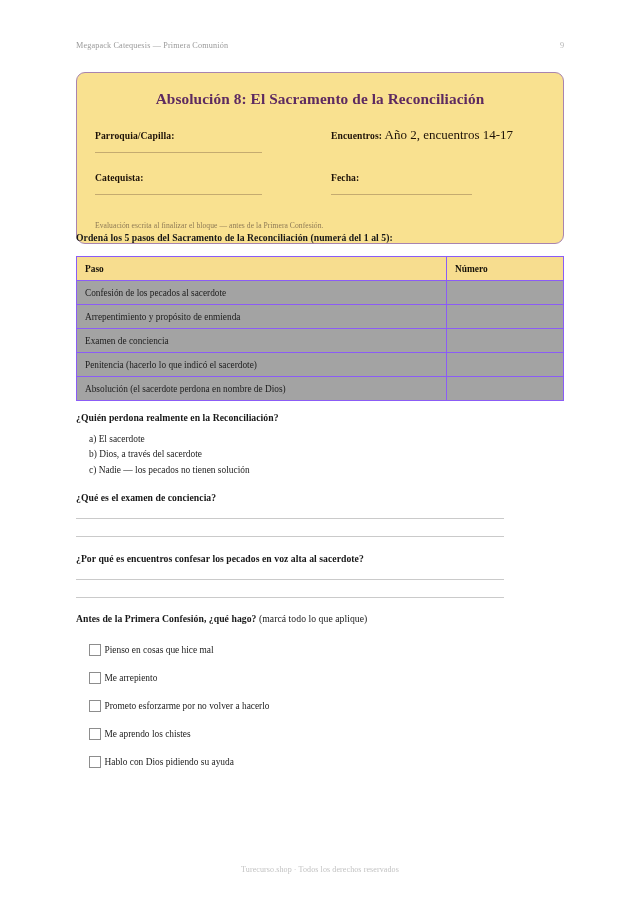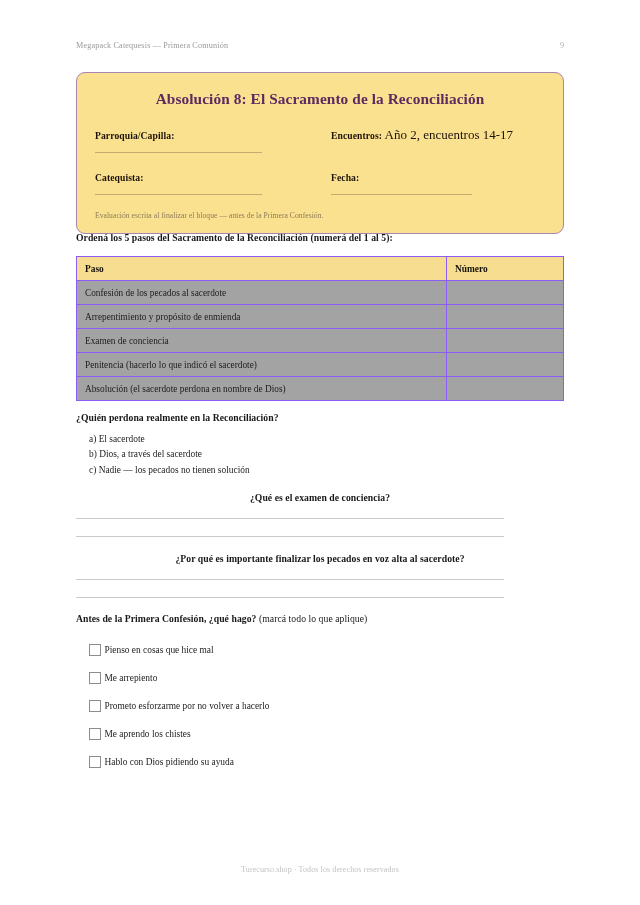--- a/index.html
+++ b/index.html
@@ -86,21 +86,21 @@
     color: #1d1208;
   }
   .field-rule {
     margin-top: 9px;
     height: 1px;
     background: #c5ab70;
     width: 78%;
   }
   .field-rule.short { width: 66%; }
   .card-note {
-    margin-top: 2px;
+    margin-top: 12px;
     font-size: 7.6px;
     color: #8e7a55;
     letter-spacing: .05px;
   }
 
   
   .prompt {
     font-size: 9.7px;
     font-weight: bold;
     color: #171717;
@@ -153,21 +153,21 @@
     margin-top: 9px;
     padding-left: 13px;
   }
   .mc-option {
     font-size: 9.4px;
     line-height: 15.3px;
     color: #1c1c1c;
   }
 
   
-  .open-block { position: absolute; left: 76px; width: 488px; text-align: center; }
+  .open-block { position: absolute; left: 76px; width: 488px; }
   .open-q1 { top: 492px; }
   .open-q2 { top: 553px; }
   .answer-rule {
     height: 1px;
     background: #cacaca;
     width: 428px;
     margin-top: 17px;
   }
   .answer-rule.first { margin-top: 15px; }
 
@@ -286,21 +286,21 @@
     </div>
   </div>
 
   <div class="open-block open-q1">
     <div class="prompt">¿Qué es el examen de conciencia?</div>
     <div class="answer-rule first"></div>
     <div class="answer-rule"></div>
   </div>
 
   <div class="open-block open-q2">
-    <div class="prompt">¿Por qué es importante finalizar los pecados en voz alta al sacerdote?</div>
+    <div class="prompt">¿Por qué es encuentros confesar los pecados en voz alta al sacerdote?</div>
     <div class="answer-rule first"></div>
     <div class="answer-rule"></div>
   </div>
 
   <div class="check-block">
     <div class="prompt"><span>Antes de la Primera Confesión, ¿qué hago?</span><span class="soft"> (marcá todo lo que aplique)</span></div>
 
     <div class="check-list">
       <div class="check-item">
         <span class="check-box"></span>

